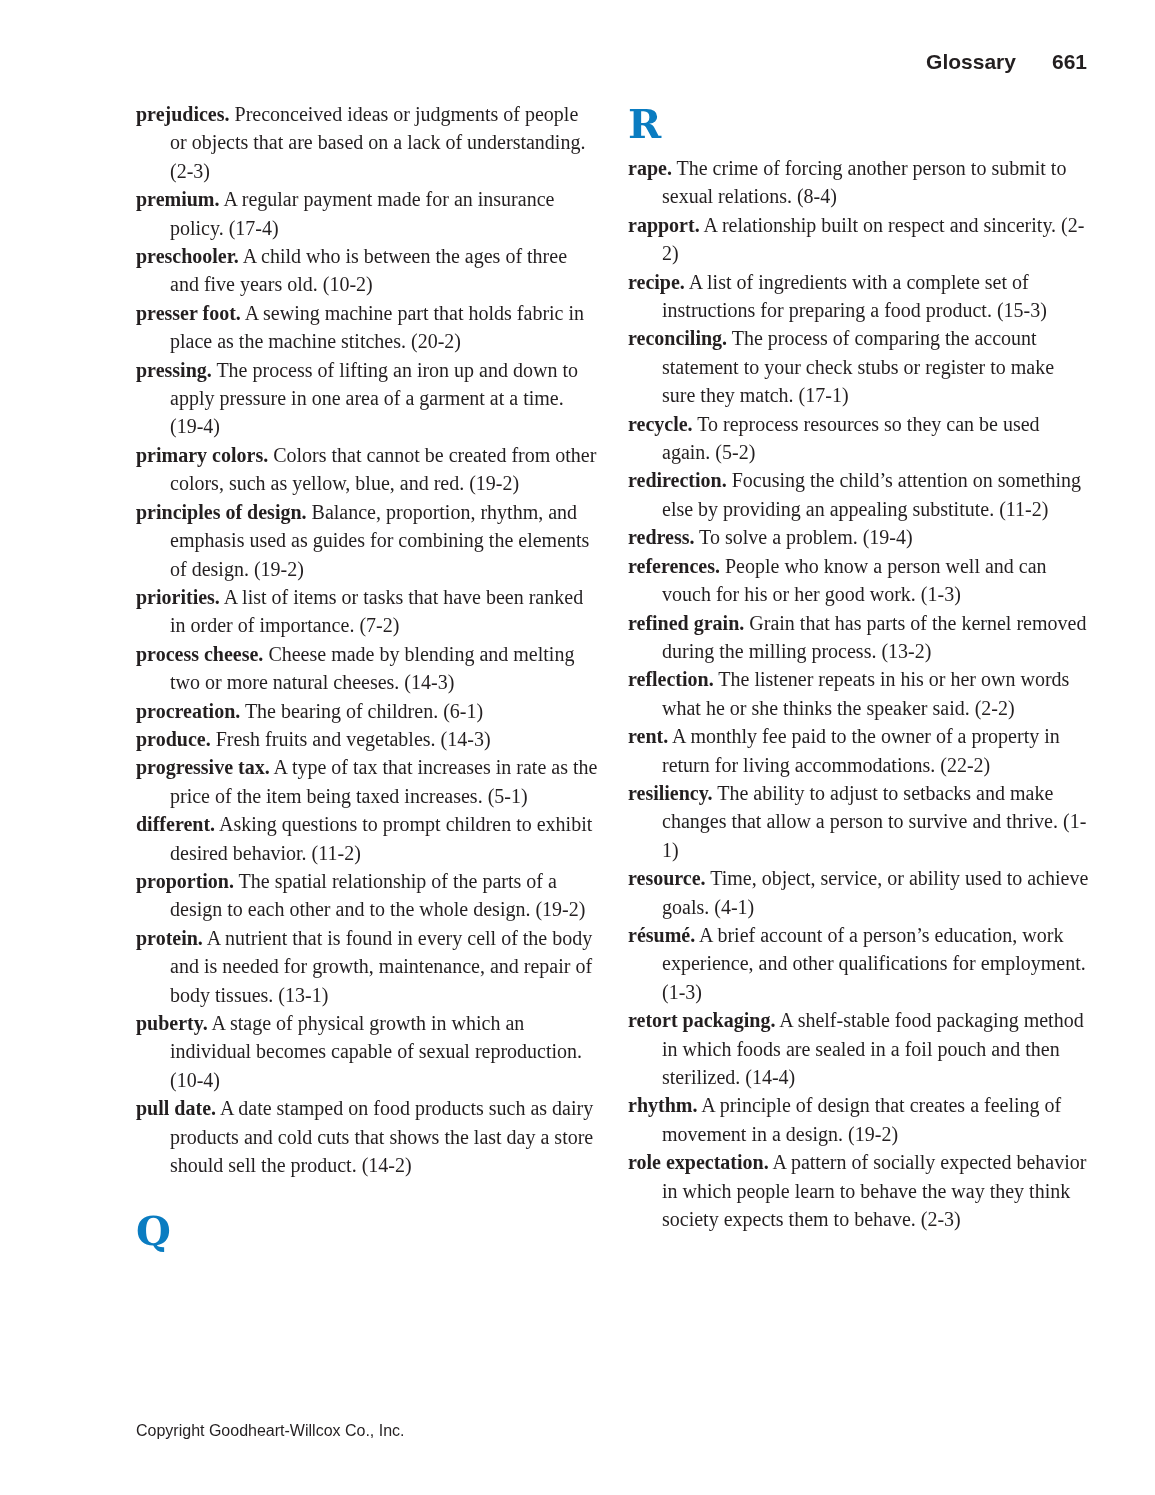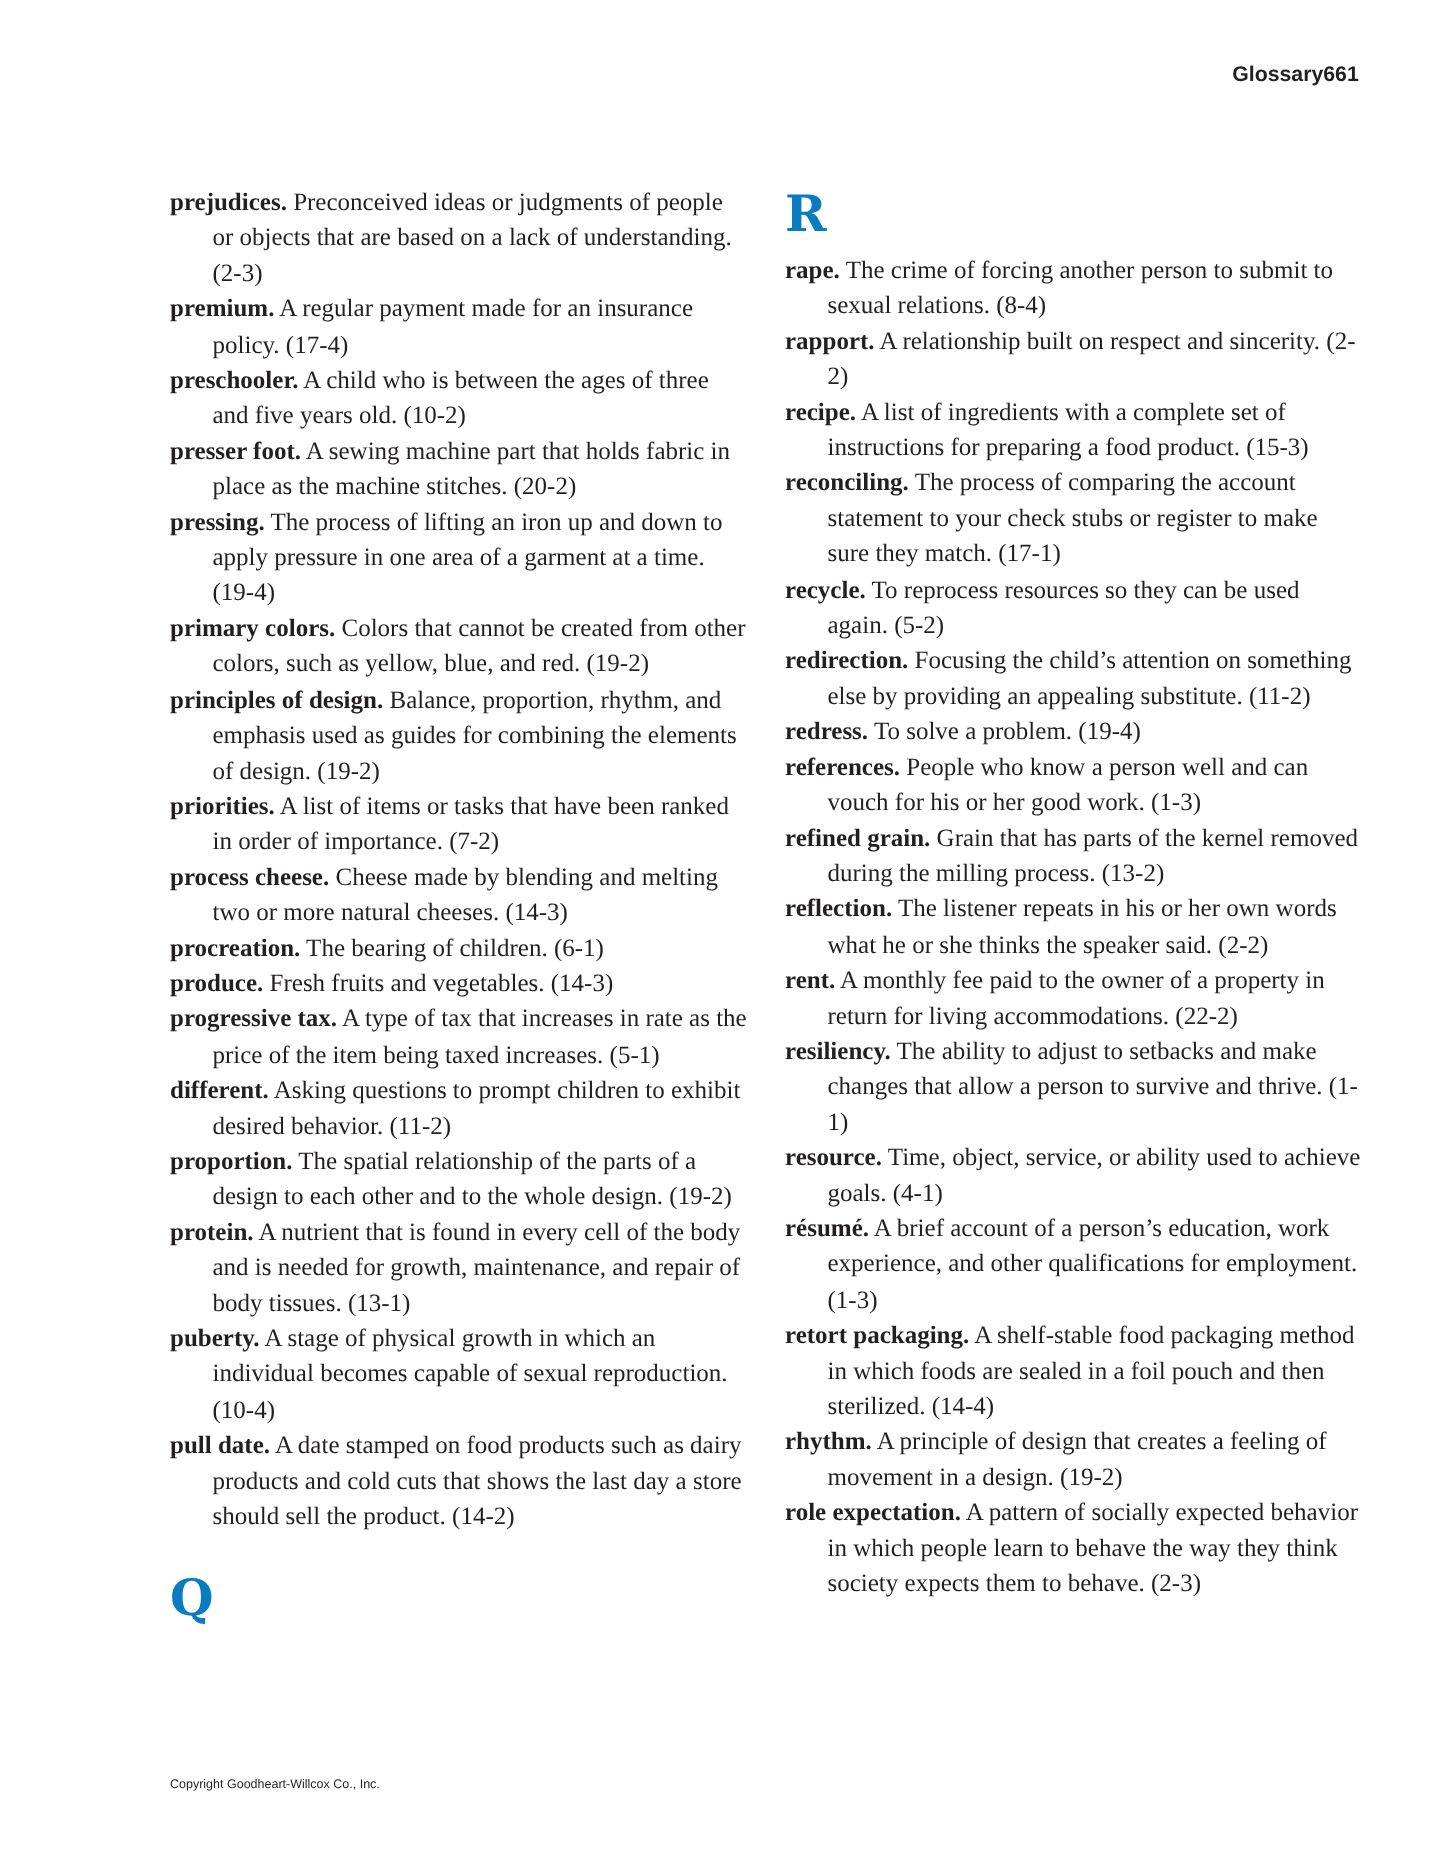--- a/index.html
+++ b/index.html
@@ -13,32 +13,32 @@
       position: relative;
       overflow: hidden;
       color: #231f20;
     }
     .running-head {
       position: absolute;
       top: 50px;
       right: 68px;
       font-family: "Liberation Sans", sans-serif;
       font-weight: bold;
-      font-size: 17px;
+      font-size: 21px;
       color: #231f20;
       display: flex;
+      gap: 36px;
     }
     .column {
       position: absolute;
       top: 100px;
       width: 462px;
       font-family: "DejaVu Serif", "Liberation Serif", serif;
       font-size: 19.5px;
       line-height: 28.4px;
-      margin-top: 48px;
     }
     .col-left { left: 136px; }
     .col-right { left: 628px; }
     .entry {
       padding-left: 34px;
       text-indent: -34px;
       margin: 0;
     }
     .term {
       font-weight: bold;
@@ -51,21 +51,21 @@
       line-height: 40px;
       margin: 0;
     }
     .col-left .letter-heading { margin-top: 32px; margin-bottom: 10px; }
     .col-right .letter-heading { margin-top: 4px; margin-bottom: 10px; }
     .footer {
       position: absolute;
       top: 1422px;
       left: 136px;
       font-family: "Liberation Sans", sans-serif;
-      font-size: 10px;
+      font-size: 16px;
       color: #231f20;
     }
     .column { font-family: "Liberation Serif", serif; font-size: 20px; }
   </style>
 </head>
 <body>
 
 <div class="running-head">
   <span>Glossary</span>
   <span>661</span>

